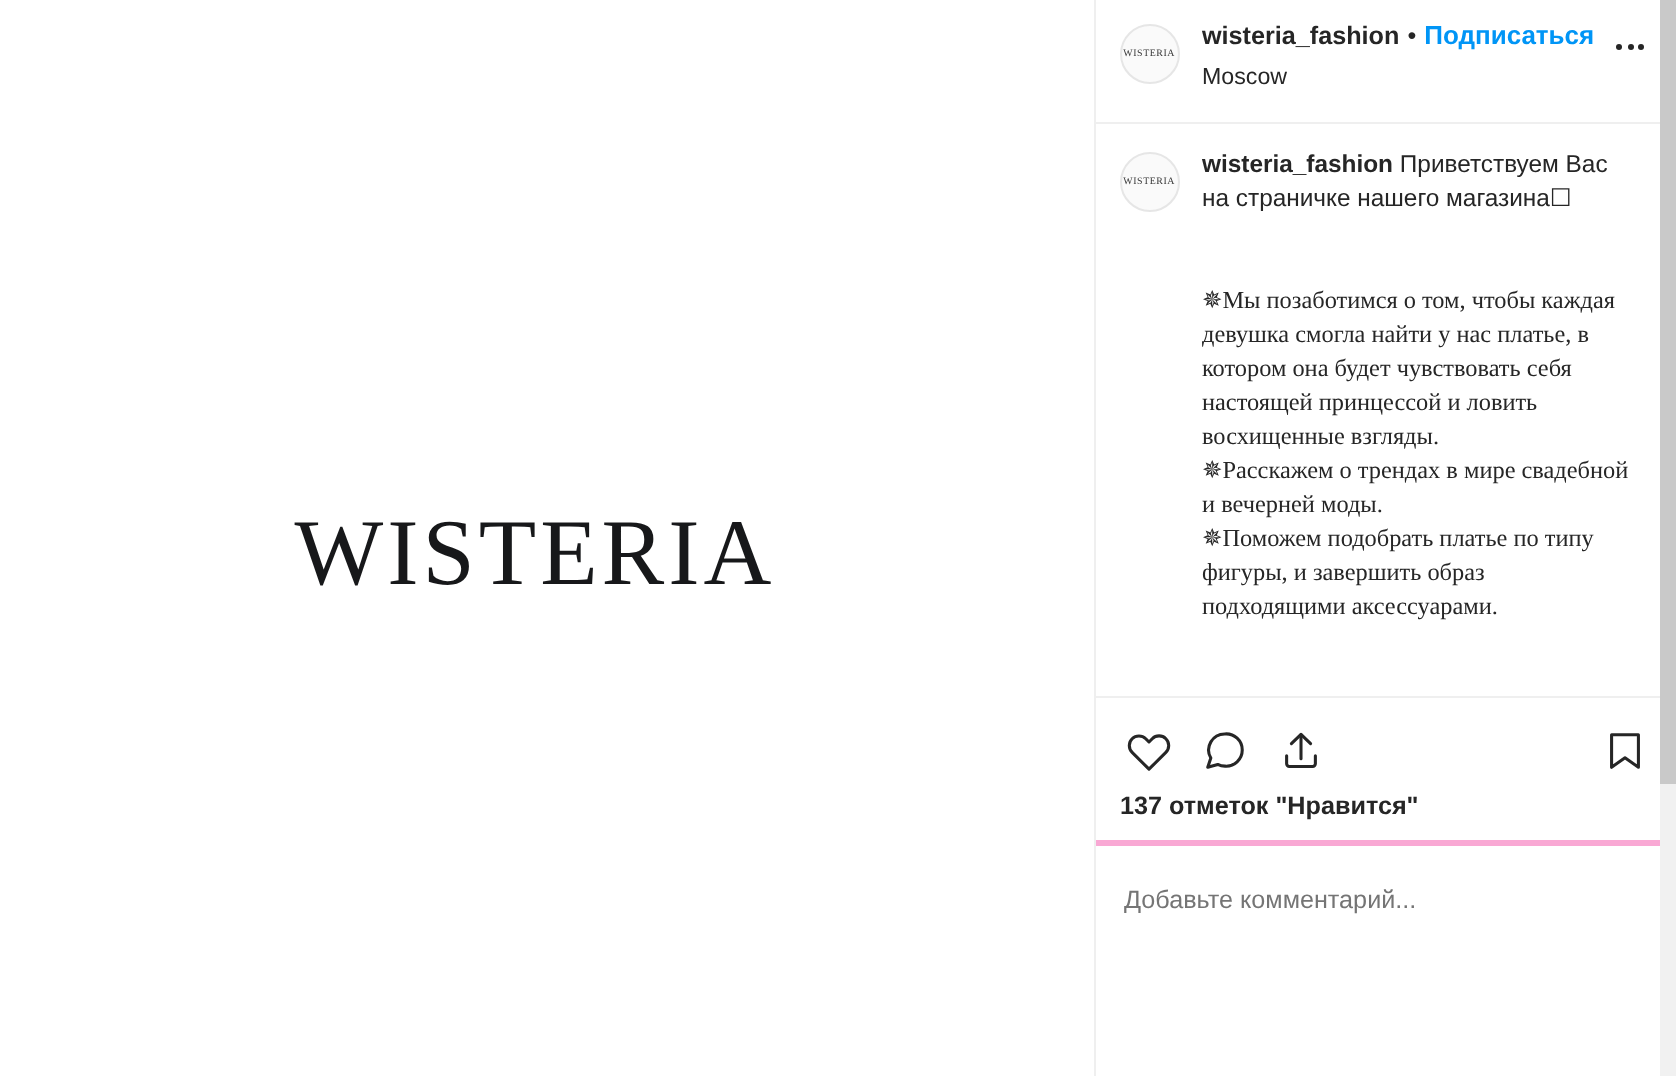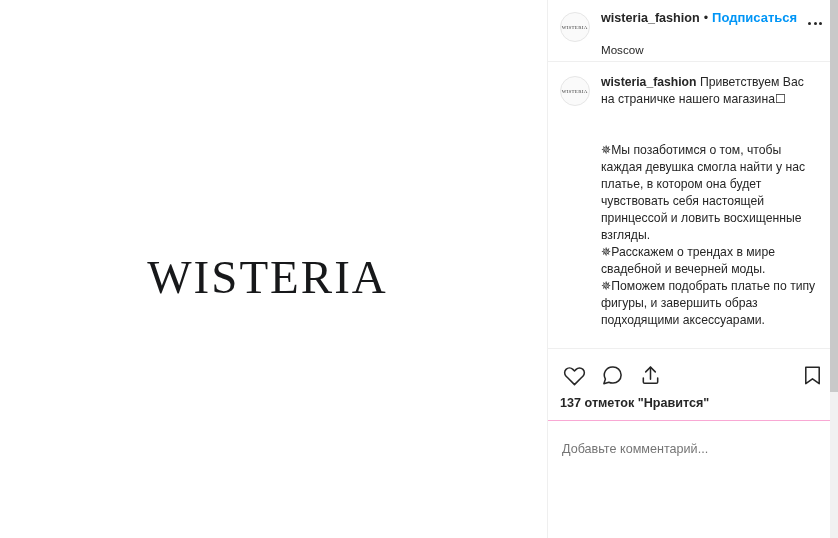--- a/index.html
+++ b/index.html
@@ -104,21 +104,21 @@
   }
   .follow-link {
     font-size: 13px;
     font-weight: 600;
     color: #0095f6;
     cursor: pointer;
   }
   .location {
     font-size: 11.6px;
     color: #262626;
-    margin-top: 17px;
+    margin-top: 6px;
     line-height: 14px;
   }
   .more-btn {
     width: 22px; height: 22px;
     display: flex;
     align-items: center;
     justify-content: center;
     flex: 0 0 auto;
     margin-top: 2px;
     cursor: pointer;
@@ -201,21 +201,21 @@
   .likes {
     font-size: 12.6px;
     font-weight: 600;
     color: #262626;
     padding: 2px 0 10px 0;
   }
 
   
   .comment-box {
     flex: 0 0 auto;
-    border-top: 1px solid #f9a8d4;
+    border-top: 3px solid #f9a8d4;
     height: 56px;
     display: flex;
     align-items: center;
     padding: 0 12px;
   }
   .comment-input {
     border: none;
     outline: none;
     width: 100%;
     font-size: 12.6px;
@@ -276,21 +276,21 @@
 
     <div class="caption-area">
       <div class="caption-block">
         <div class="avatar">
           <span class="avatar-text">WISTERIA</span>
         </div>
         <div class="caption-body">
           <p class="caption-p"><span class="caption-user">wisteria_fashion</span> <span>Приветствуем Вас на страничке нашего магазина☐</span></p>
           <div class="caption-gap"></div>
           <div class="caption-gap"></div>
-          <p class="caption-p" style="white-space: pre-line;">✵Мы позаботимся о том, чтобы каждая девушка смогла найти у нас платье, в котором она будет чувствовать себя настоящей принцессой и ловить восхищенные взгляды.
+          <p class="caption-p" style="white-space: pre-line; font-family: Liberation Serif, serif;">✵Мы позаботимся о том, чтобы каждая девушка смогла найти у нас платье, в котором она будет чувствовать себя настоящей принцессой и ловить восхищенные взгляды.
 ✵Расскажем о трендах в мире свадебной и вечерней моды.
 ✵Поможем подобрать платье по типу фигуры, и завершить образ подходящими аксессуарами.</p>
           <div class="caption-gap"></div>
         </div>
       </div>
       <div class="caption-scrollbar"></div>
     </div>
 
     <div class="actions-wrap">
       <div class="action-row">

